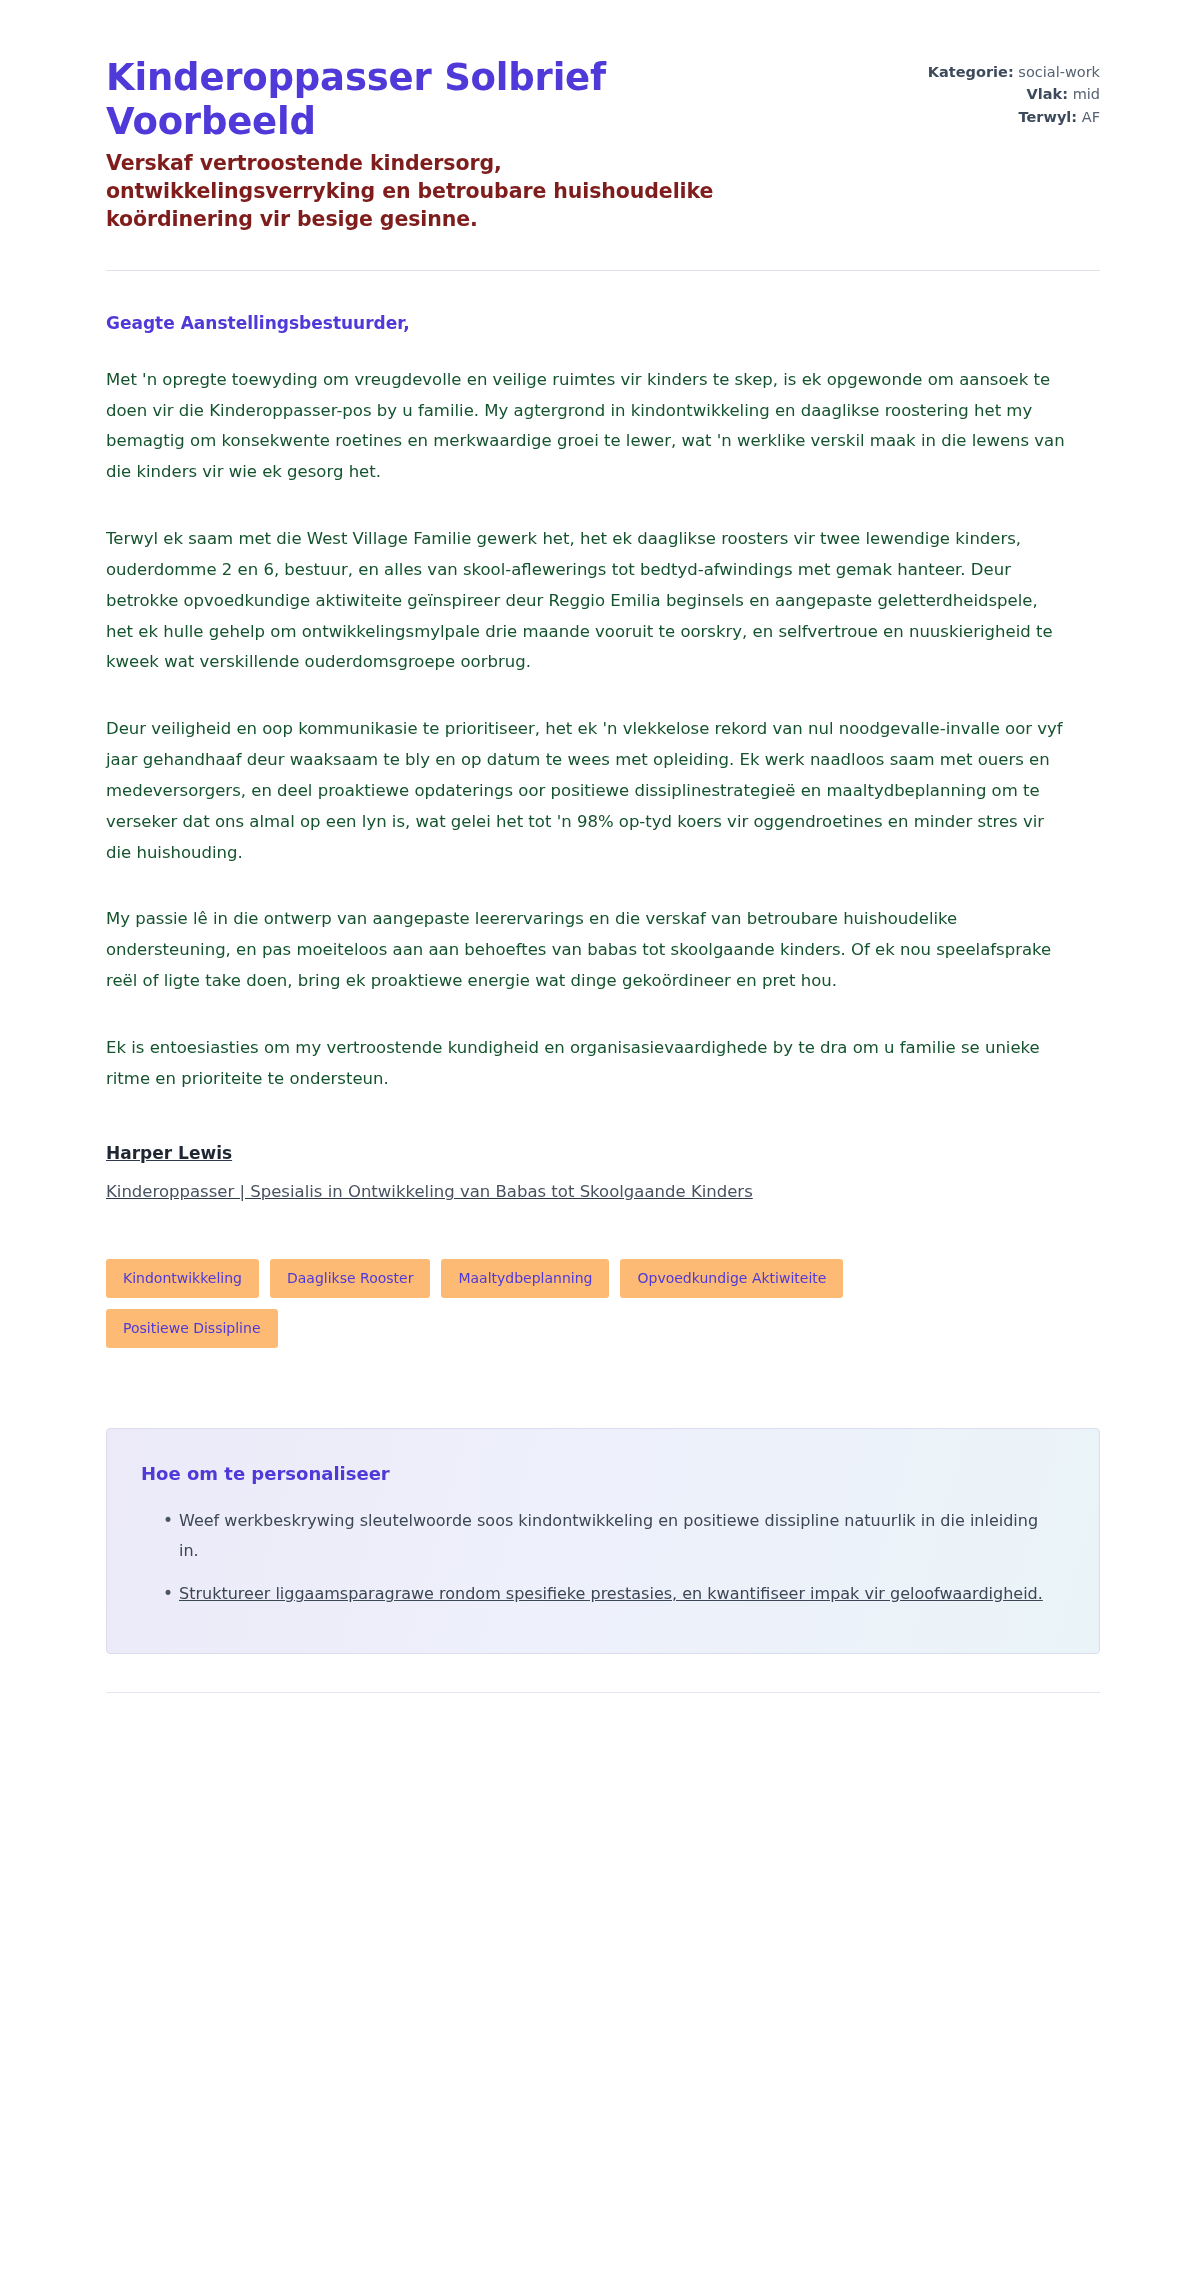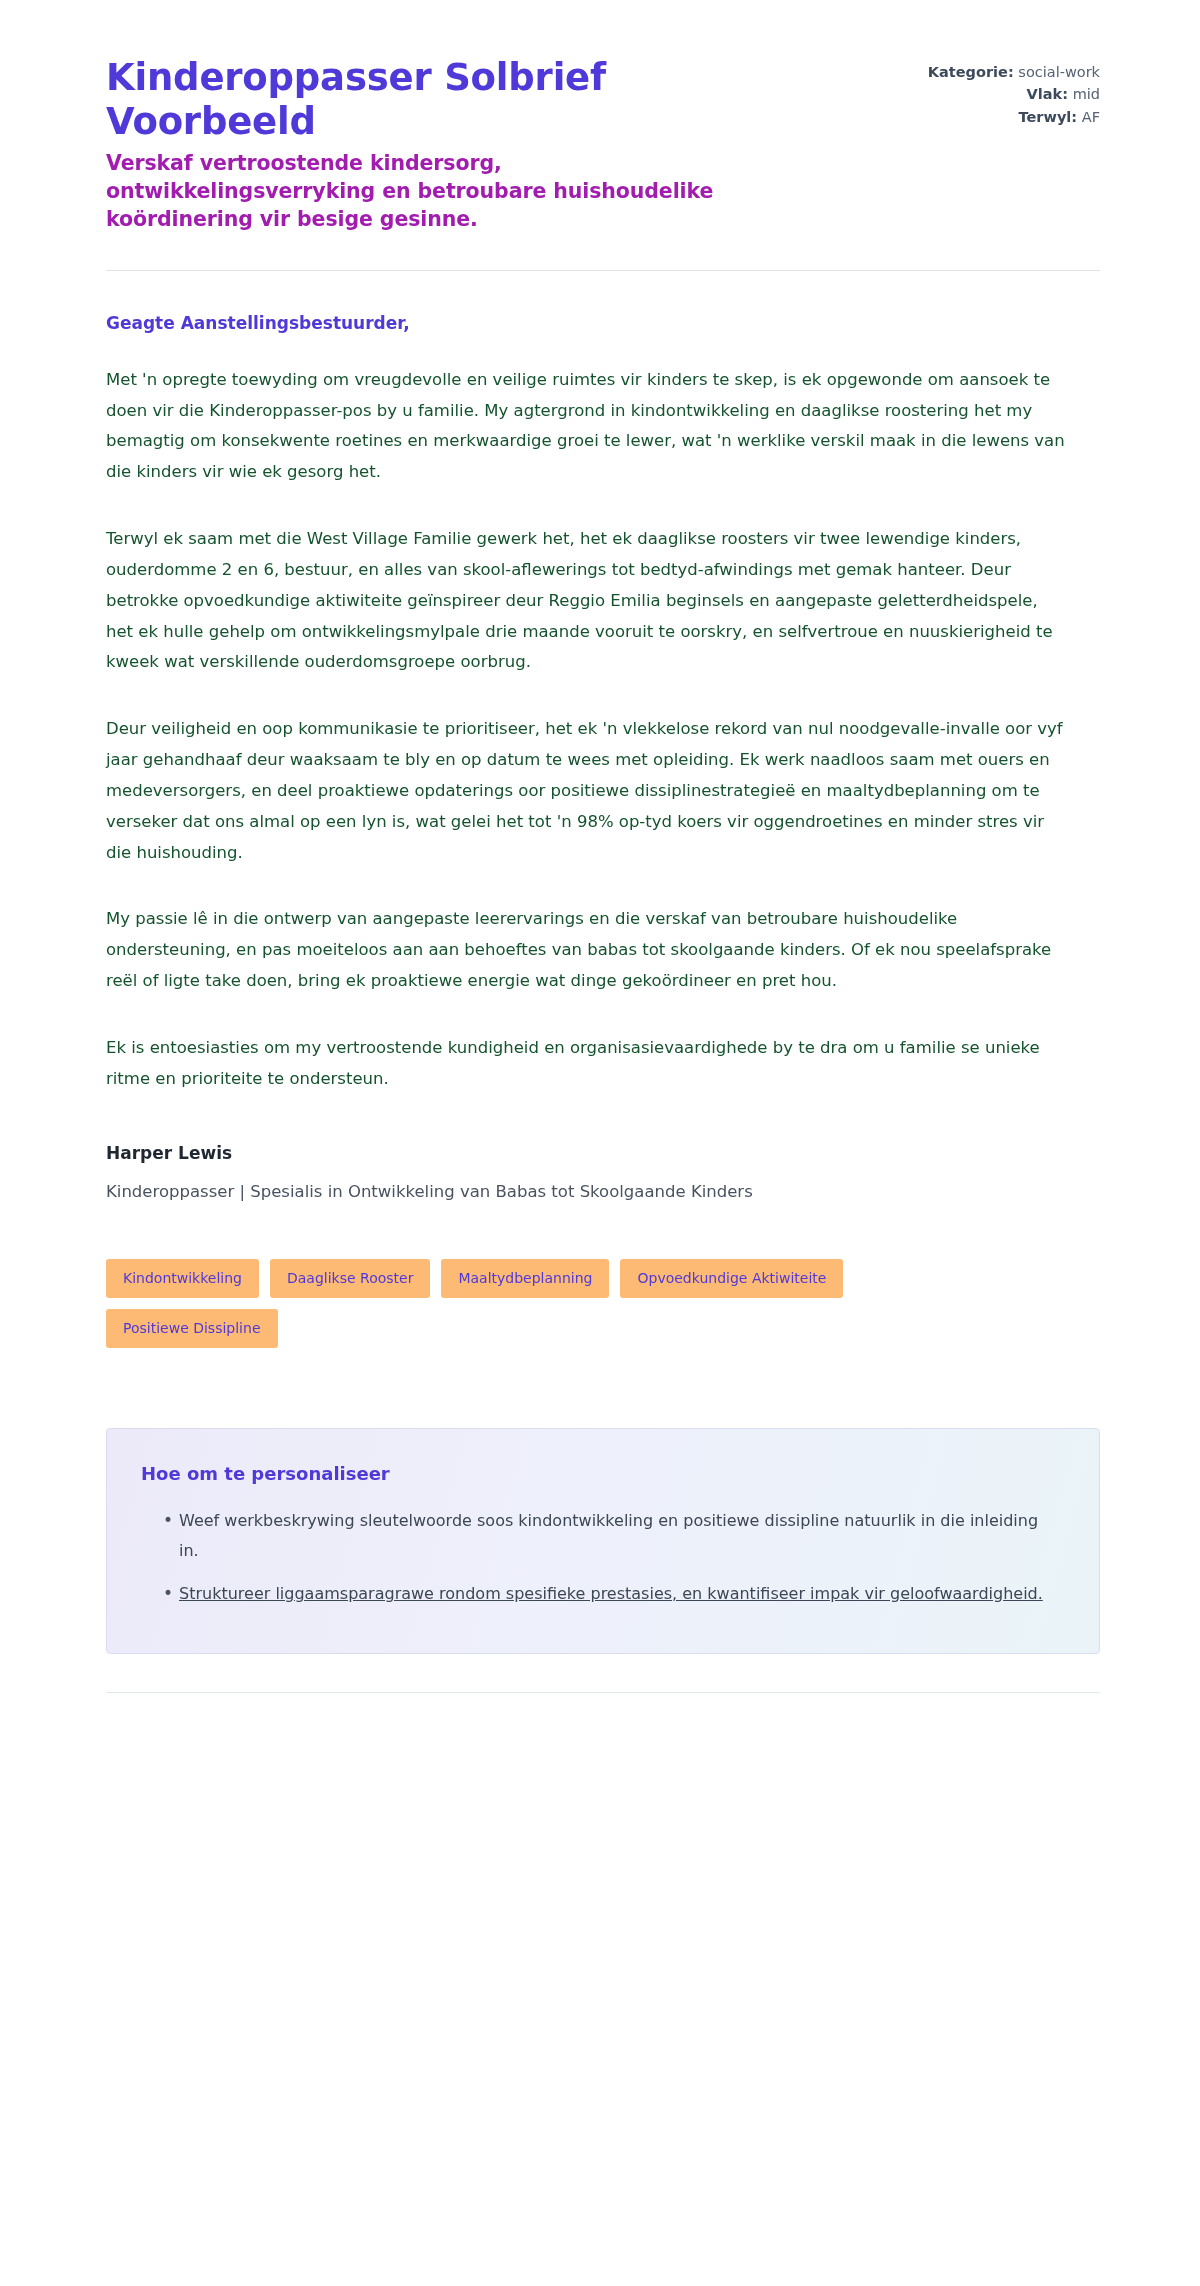--- a/index.html
+++ b/index.html
@@ -38,21 +38,21 @@
     line-height: 1.19;
     font-weight: 700;
     color: #4f39d8;
     margin: 0 0 6px 0;
     letter-spacing: -0.2px;
   }
   .doc-subtitle {
     font-size: 20.5px;
     line-height: 1.36;
     font-weight: 700;
-    color: #a21caf;
+    color: #7f1d1d;
     margin: 0;
     letter-spacing: -0.1px;
   }
 
   .header-meta {
     flex: 0 0 auto;
     text-align: right;
     font-size: 14.5px;
     line-height: 1.47;
     color: #4d5a6b;
@@ -89,20 +89,21 @@
     font-size: 16.5px;
     line-height: 1.87;
     color: #14532d;
     margin: 0 0 36px 0;
     max-width: 960px;
   }
 
   
   .signature {
     margin-top: 48px;
+    text-decoration: underline;
   }
   .sig-name {
     font-size: 17px;
     font-weight: 700;
     color: #1f2733;
     margin: 0 0 16px 0;
   }
   .sig-role {
     font-size: 16.5px;
     line-height: 1.6;

